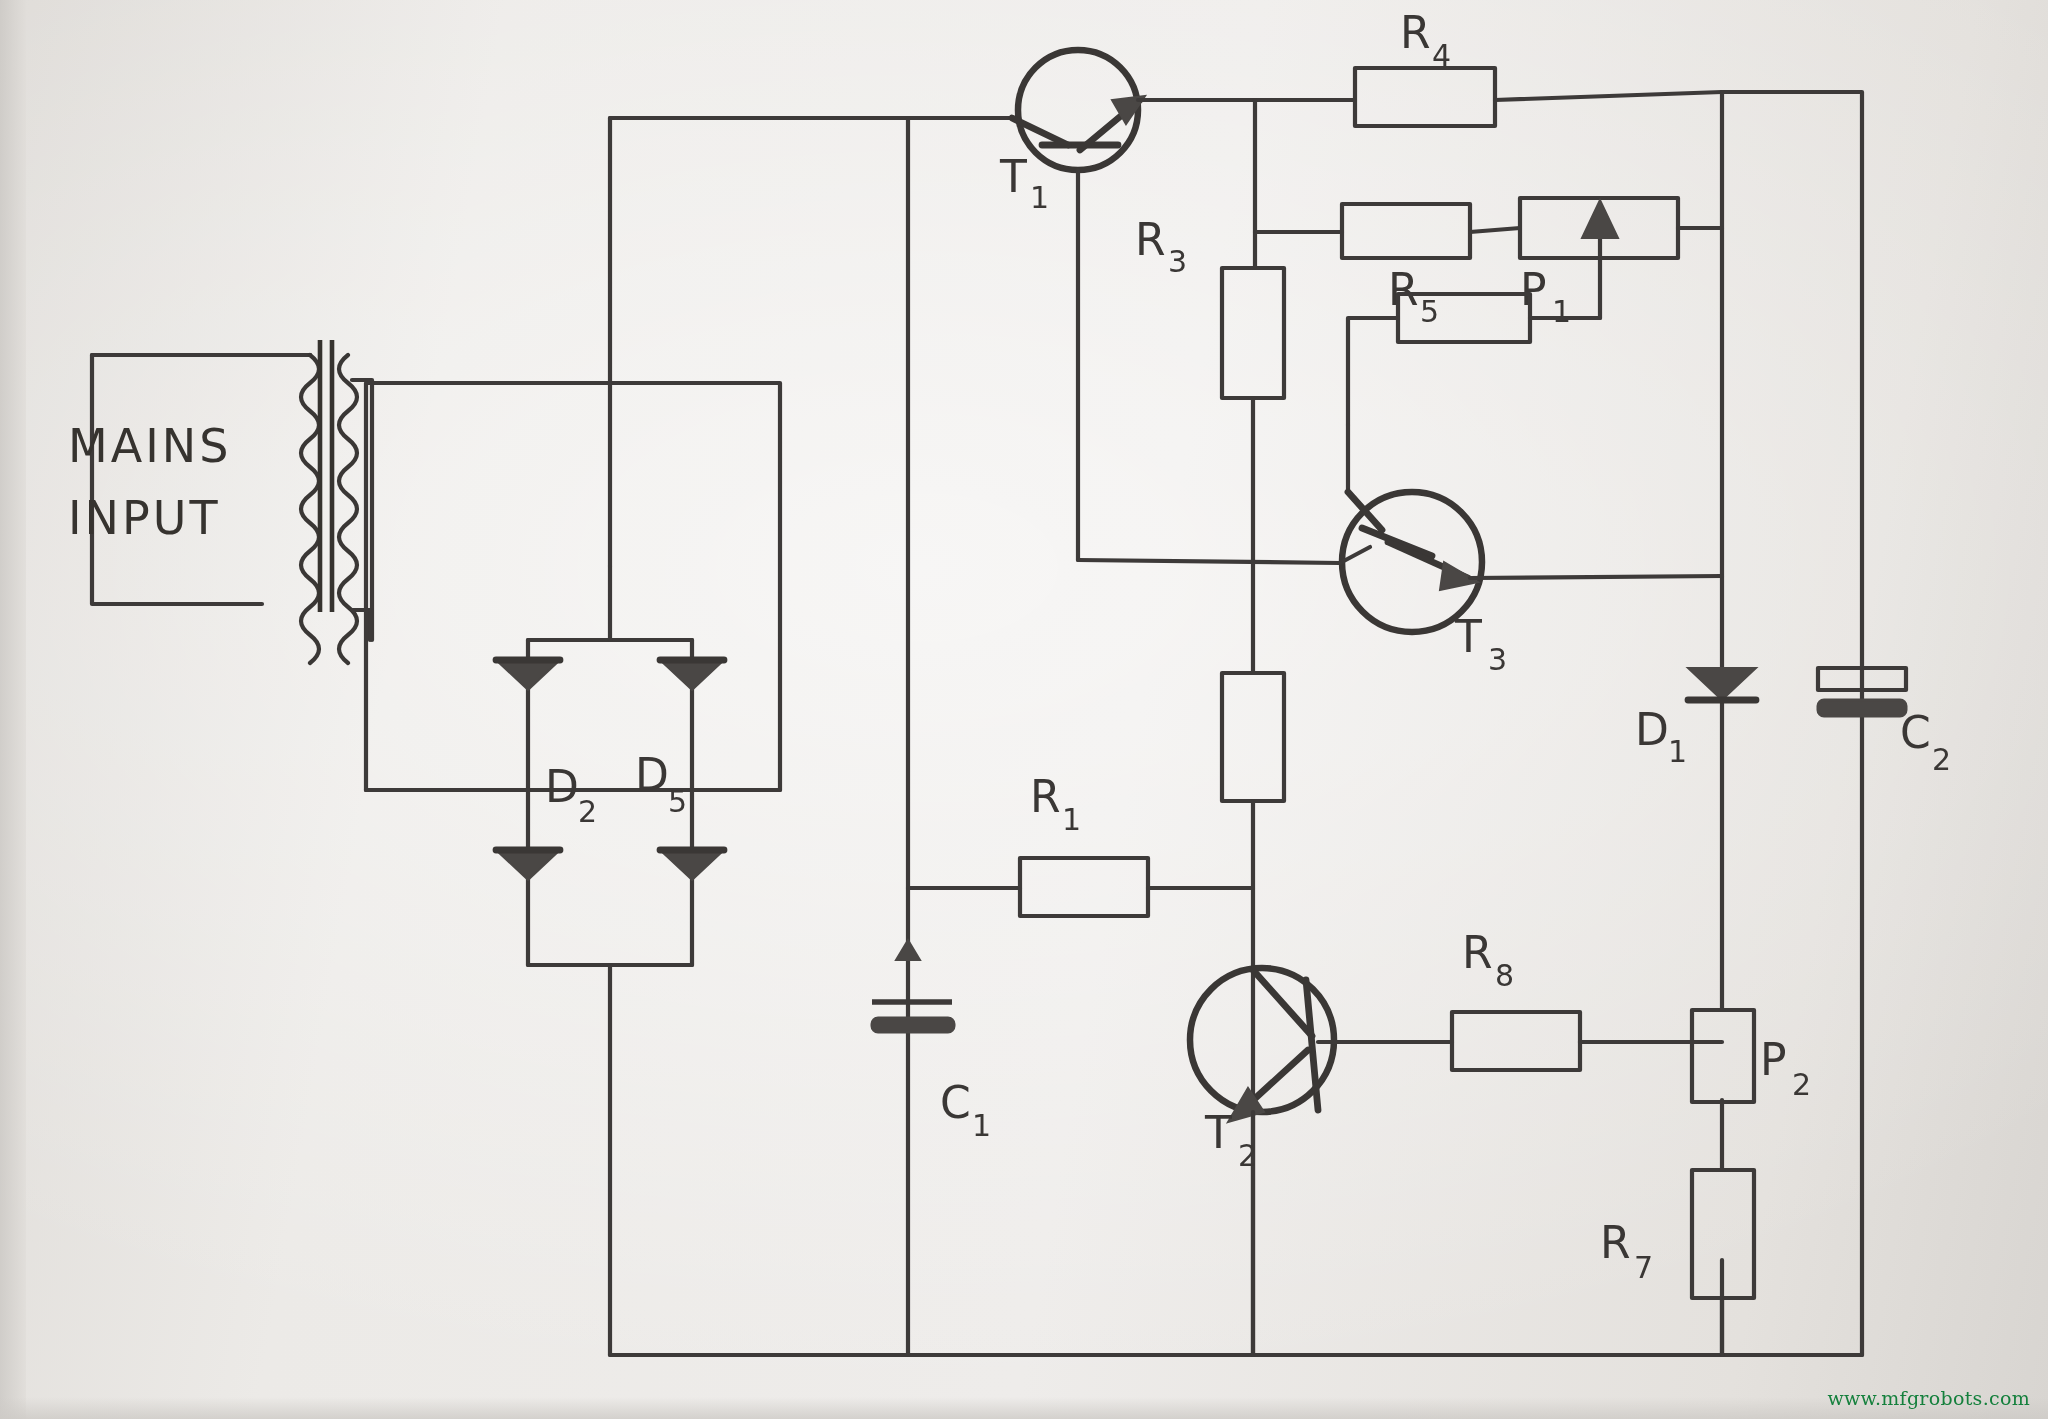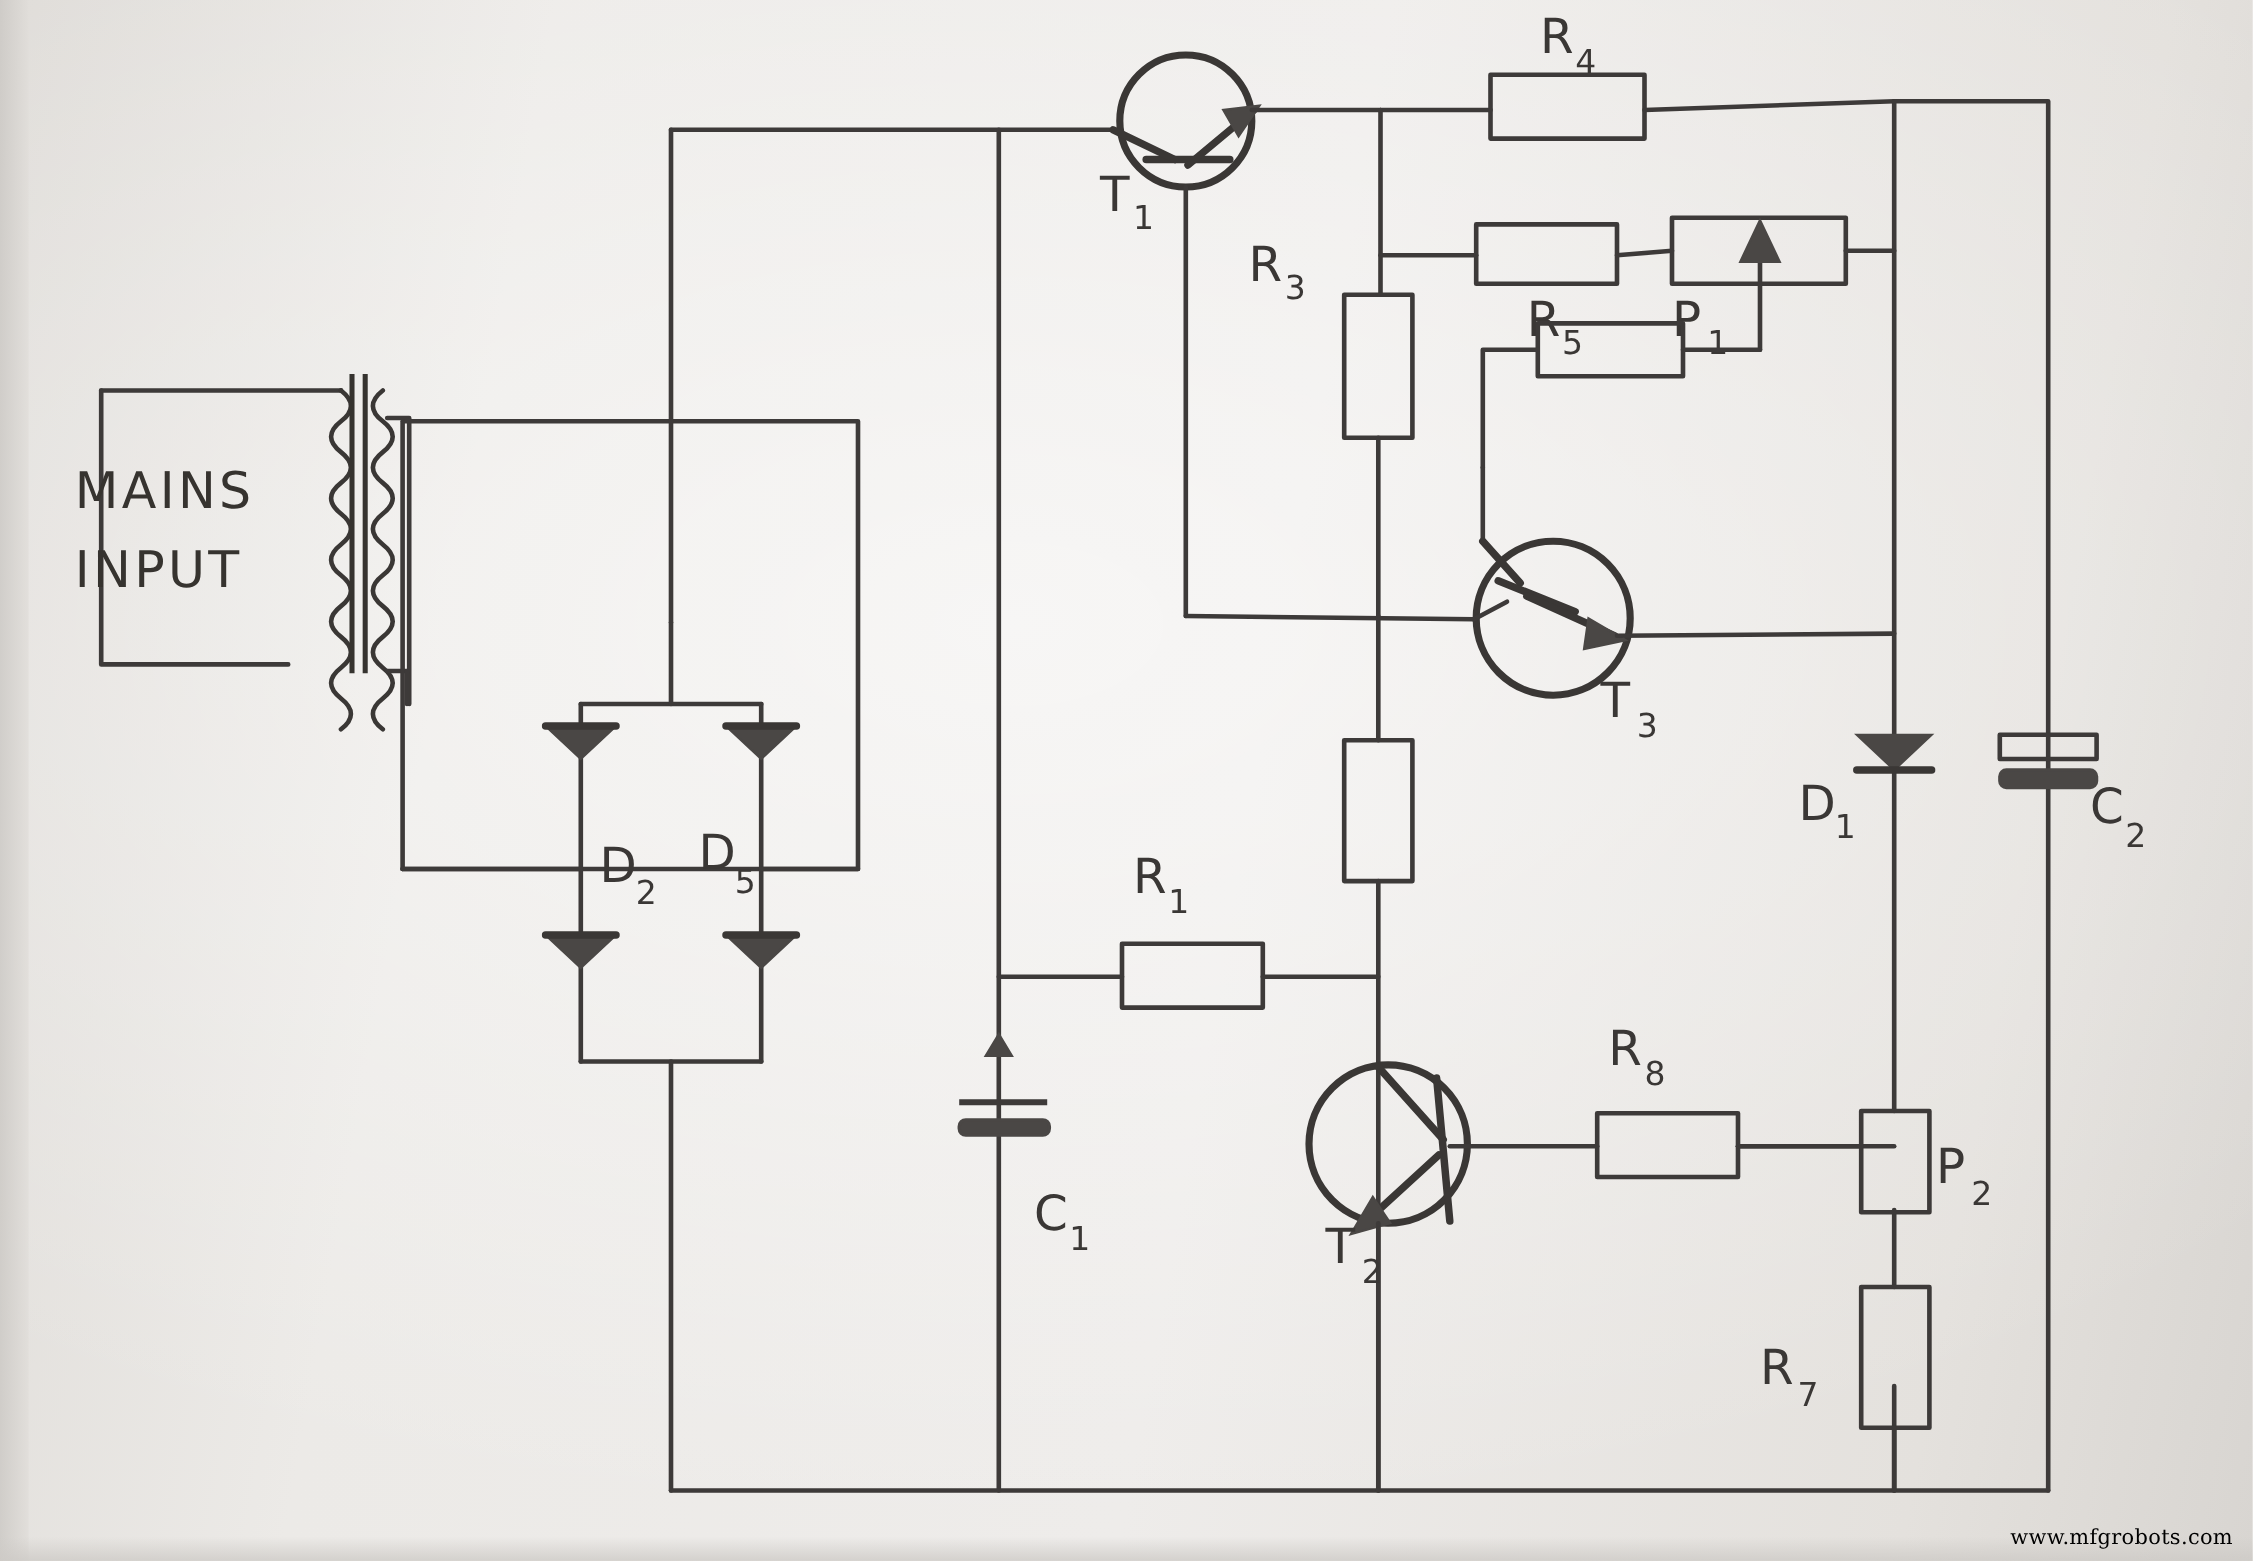--- a/index.html
+++ b/index.html
@@ -112,21 +112,21 @@
     fill: #36332f;
     font-size: 46px;
     letter-spacing: 3px;
   }
   #watermark {
     position: absolute;
     right: 18px;
     bottom: 10px;
     font-family: "DejaVu Serif", serif;
     font-size: 19px;
-    color: #000000;
+    color: #15803d;
     letter-spacing: .3px;
   }
 </style>
 </head>
 <body>
 
 <div id="page">
   <div id="paper-shade"></div>
   <div id="sheet-edge-left"></div>
   <div id="sheet-edge-bottom"></div>

